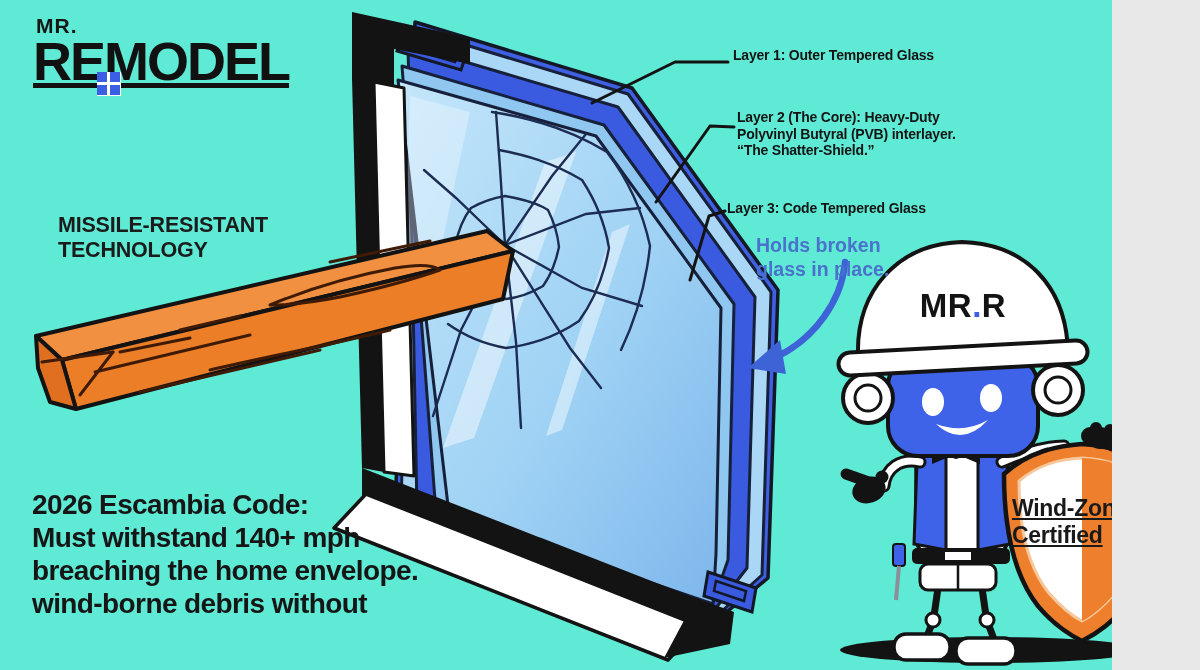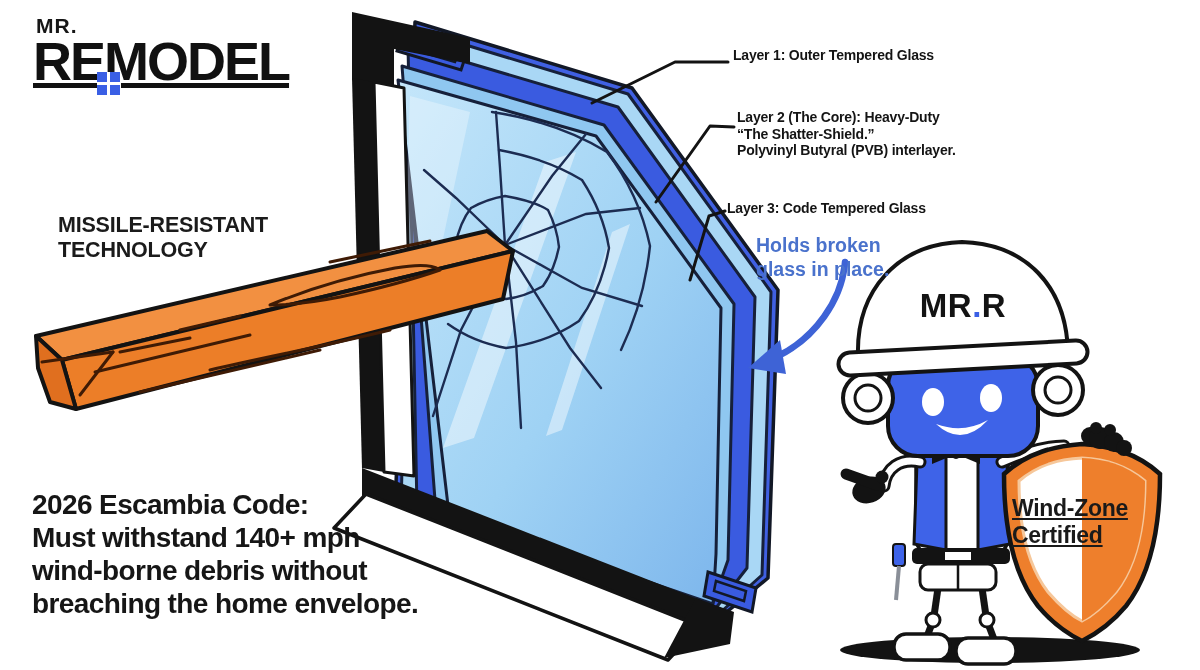--- a/index.html
+++ b/index.html
@@ -1,16 +1,16 @@
 <!DOCTYPE html>
 <html><head>
 <meta charset="utf-8">
 <style>
   html,body{margin:0;padding:0;background:#e8e8e8;}
-  #stage{position:relative;width:1200px;height:670px;background:#ffffff;overflow:hidden;
+  #stage{position:relative;width:1112px;height:670px;background:#5eead4;overflow:hidden;
          font-family:"Liberation Sans","DejaVu Sans",sans-serif;}
   .abs{position:absolute;}
   svg{position:absolute;left:0;top:0;}
   
   .logo-mr{left:36px;top:14px;font-size:21px;font-weight:900;letter-spacing:1px;color:#161616;}
   .logo-brand{left:33px;top:34px;font-size:54px;font-weight:900;letter-spacing:-2px;color:#111111;line-height:1;text-decoration:underline;}
   .logo-window{left:97px;top:72px;width:24px;height:24px;background:#ffffff;
                display:grid;grid-template-columns:10px 10px;grid-template-rows:10px 10px;gap:3px;padding:0;}
   .logo-window span{background:#3A5FE5;display:block;}
   
@@ -212,35 +212,35 @@
   </div>
 
   <div class="abs headline">
     <div>MISSILE-RESISTANT</div>
     <div>TECHNOLOGY</div>
   </div>
 
   <div class="abs layer-label lbl1">Layer 1: Outer Tempered Glass</div>
   <div class="abs layer-label lbl2">
     <div>Layer 2 (The Core): Heavy-Duty</div>
+    <div>Polyvinyl Butyral (PVB) interlayer.</div>
     <div>“The Shatter-Shield.”</div>
-    <div>Polyvinyl Butyral (PVB) interlayer.</div>
   </div>
   <div class="abs layer-label lbl3">Layer 3: Code Tempered Glass</div>
 
   <div class="abs note">
     <div>Holds broken</div>
     <div>glass in place.</div>
   </div>
 
   <div class="abs code">
     <div>2026 Escambia Code:</div>
     <div>Must withstand 140+ mph</div>
+    <div>breaching the home envelope.</div>
     <div>wind-borne debris without</div>
-    <div>breaching the home envelope.</div>
   </div>
 
   <div class="abs hat-text"><span>MR</span><span class="dot">.</span><span>R</span></div>
 
   <div class="abs shield-text">
     <div>Wind-Zone</div>
     <div>Certified</div>
   </div>
 
 </div>

